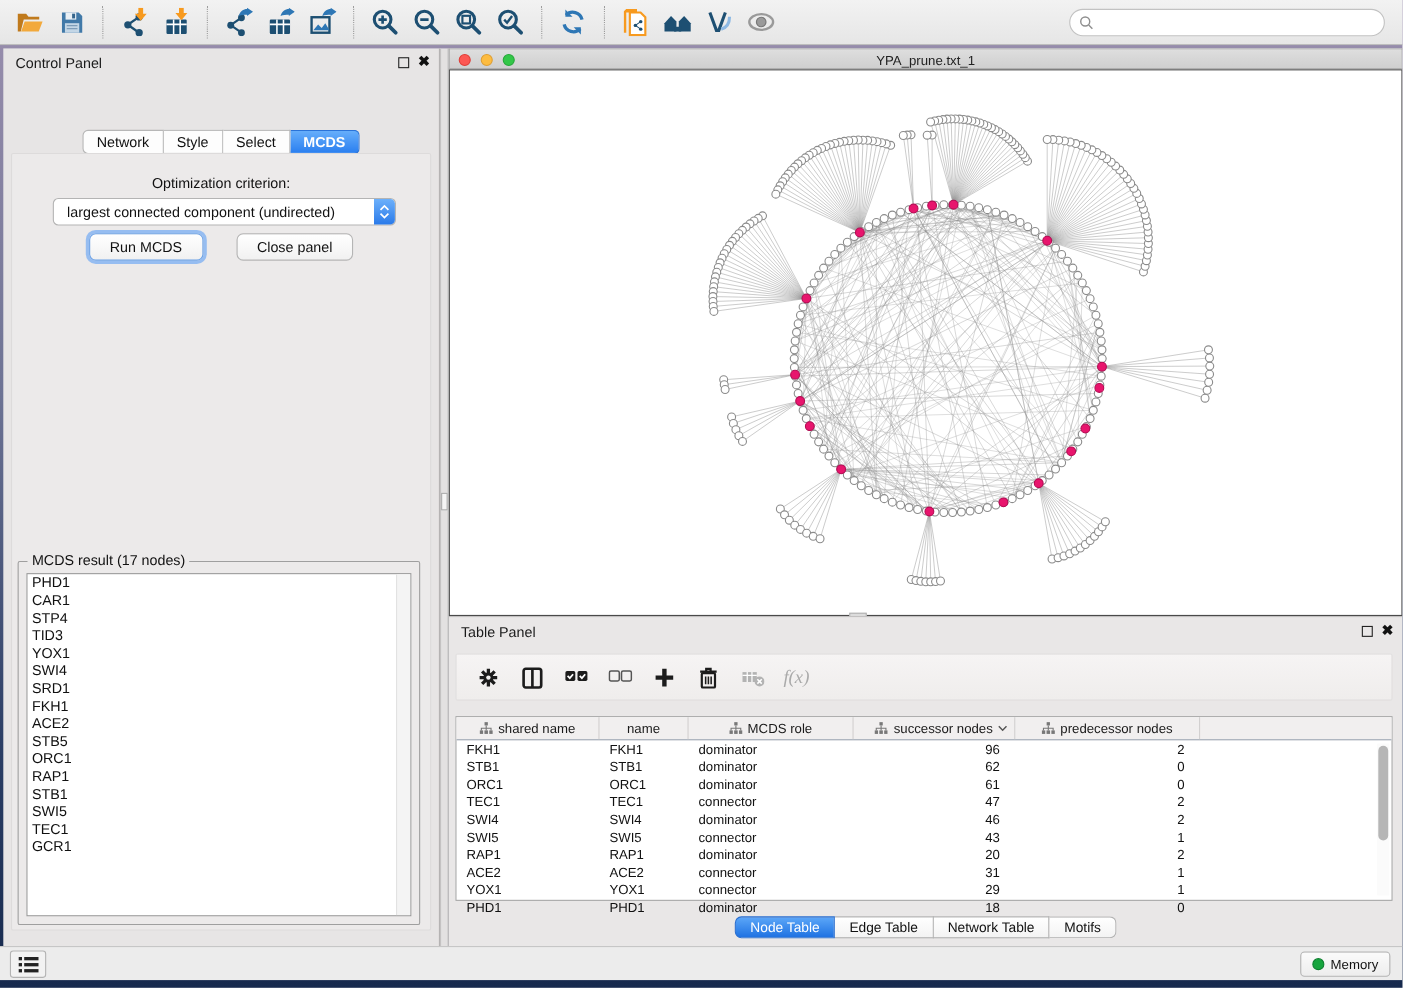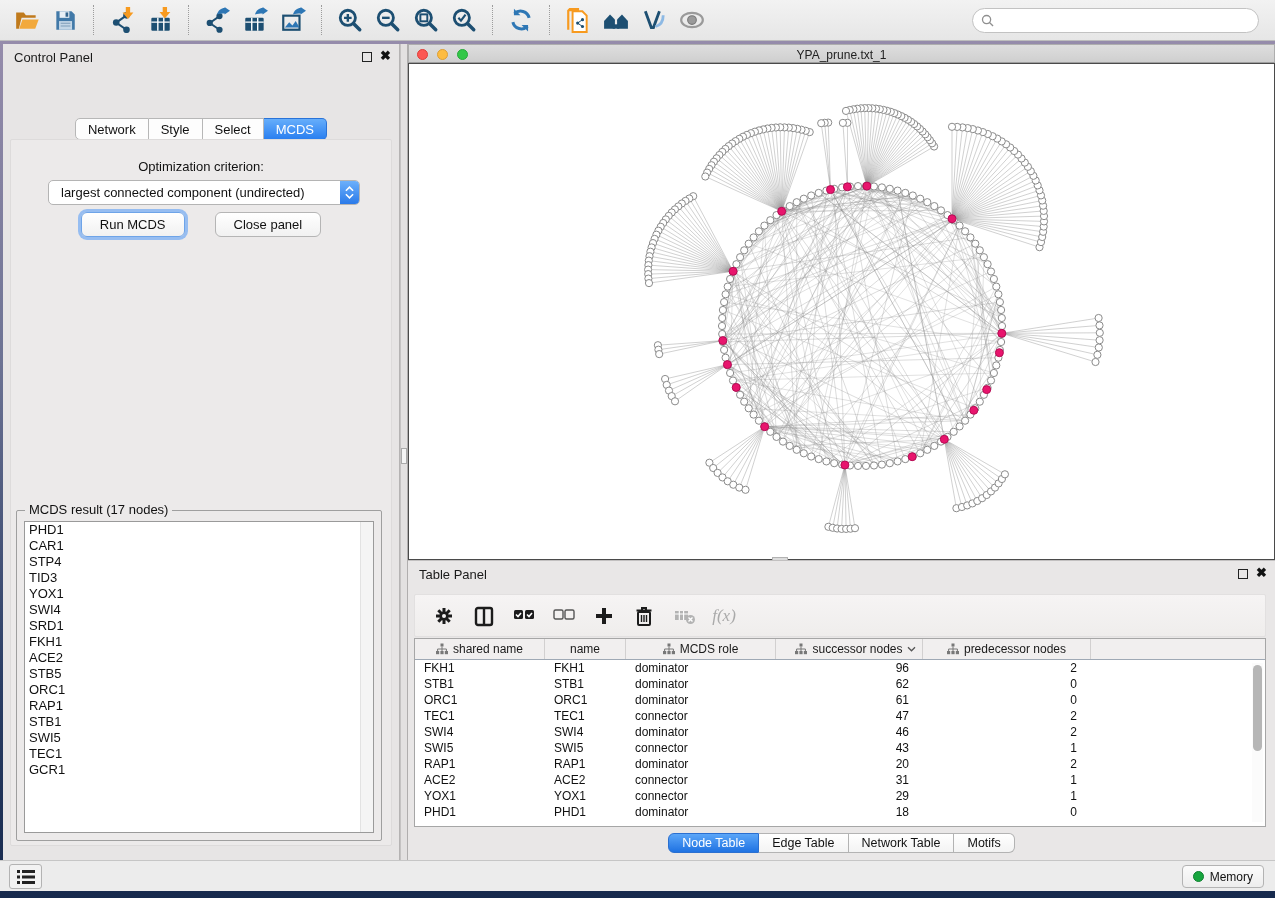--- a/index.html
+++ b/index.html
@@ -29,21 +29,21 @@
   .control-panel { left:3px; top:44px; width:397px; height:816px;
     background:#e7e5e5; border-right:1px solid #b5b3b3; }
   .panel-titlebar { position:absolute; left:0; top:0; right:0; height:26px; }
   .panel-title { position:absolute; left:11px; top:6px; font-size:13px; color:#1a1a1a; }
   .win-float { position:absolute; width:10px; height:10px; border:1.6px solid #222; top:8px; background:transparent; cursor:pointer; }
   .win-close { position:absolute; top:4px; font-size:13px; font-weight:bold; color:#111; cursor:pointer; background:none; border:none; }
   .cp-tabs { position:absolute; top:74px; left:0; width:100%; display:flex; justify-content:center; }
   .cp-tab { height:22px; padding:0 12px; background:#fdfdfd; border:1px solid #b7b7b7; border-left:none;
     font-size:13px; display:flex; align-items:center; cursor:pointer; color:#111; }
   .cp-tab:first-child { border-left:1px solid #b7b7b7; border-radius:5px 0 0 5px; }
-  .cp-tab:last-child { border-radius:0 5px 5px 0; }
+  .cp-tab:last-child { border-radius:0 5px 5px 0;font-weight:bold; }
   .cp-tab.active { background:linear-gradient(180deg,#66aefb,#2a7ff0); color:#fff; border-color:#2a73d8; }
   .cp-content { position:absolute; left:7px; right:7px; top:95px; bottom:14px;
     background:#eceaea; border:1px solid #dddbdb; border-radius:2px; }
   .opt-label { position:absolute; top:19px; width:100%; text-align:center; font-size:13px; }
   .mac-select { position:absolute; left:37px; top:40px; width:312px; height:25px; background:#fff;
     border:1px solid #b4b4b4; border-radius:5px; display:flex; align-items:center; cursor:pointer; }
   .mac-select .val { flex:1; padding-left:12px; font-size:13px; white-space:nowrap; }
   .stepper { width:19px; height:23px; border-radius:0 4px 4px 0;
     background:linear-gradient(180deg,#6cb0fb,#2a7ae9); display:flex; flex-direction:column;
     align-items:center; justify-content:center; gap:1px; }
@@ -78,21 +78,21 @@
   
   .table-panel { left:408px; top:560px; width:867px; height:300px; background:#e9e7e7; border-top:1px solid #c2c0c0; }
   .tp-toolbar { position:absolute; left:6px; right:9px; top:33px; height:43px;
     background:linear-gradient(180deg,#f6f4f4,#efedec); border:1px solid #e2e0e0; border-radius:2px;
     display:flex; align-items:center; padding-left:14px; gap:10px; }
   .tp-btn { width:30px; height:30px; border:none; background:transparent; display:flex; align-items:center; justify-content:center; cursor:pointer; }
   .tp-btn.disabled { cursor:default; }
   .tp-btn svg { width:22px; height:22px; }
   .fx-label { font:italic 17px "Liberation Serif",serif; color:#aaa; }
 
-  .node-table { position:absolute; left:6px; right:9px; top:77px; height:189px; background:#fff; border:1px solid #a6a6a6; }
+  .node-table { position:absolute; left:6px; right:9px; top:90px; height:168px; background:#fff; border:1px solid #a6a6a6; }
   .nt-header { display:flex; height:21px; background:#f1efef; border-bottom:1px solid #9fa9b5; }
   .nt-th { display:flex; align-items:center; justify-content:center; gap:5px; font-size:12px; color:#1a1a1a;
     border-right:1px solid #d2d0d0; height:100%; cursor:pointer; position:relative; }
   .nt-th .sort { position:absolute; right:6px; }
   .nt-row { display:flex; height:16px; }
   .nt-td { font-size:12px; line-height:16px; padding-left:9px; white-space:nowrap; overflow:hidden; }
   .nt-td.num { text-align:right; padding-right:14px; padding-left:0; }
   .nt-scroll { position:absolute; right:2px; top:24px; bottom:4px; width:11px; background:#fbfbfb; }
   .nt-thumb { position:absolute; left:1px; top:2px; width:9px; height:86px; background:#b6b6b6; border-radius:5px; }
 

